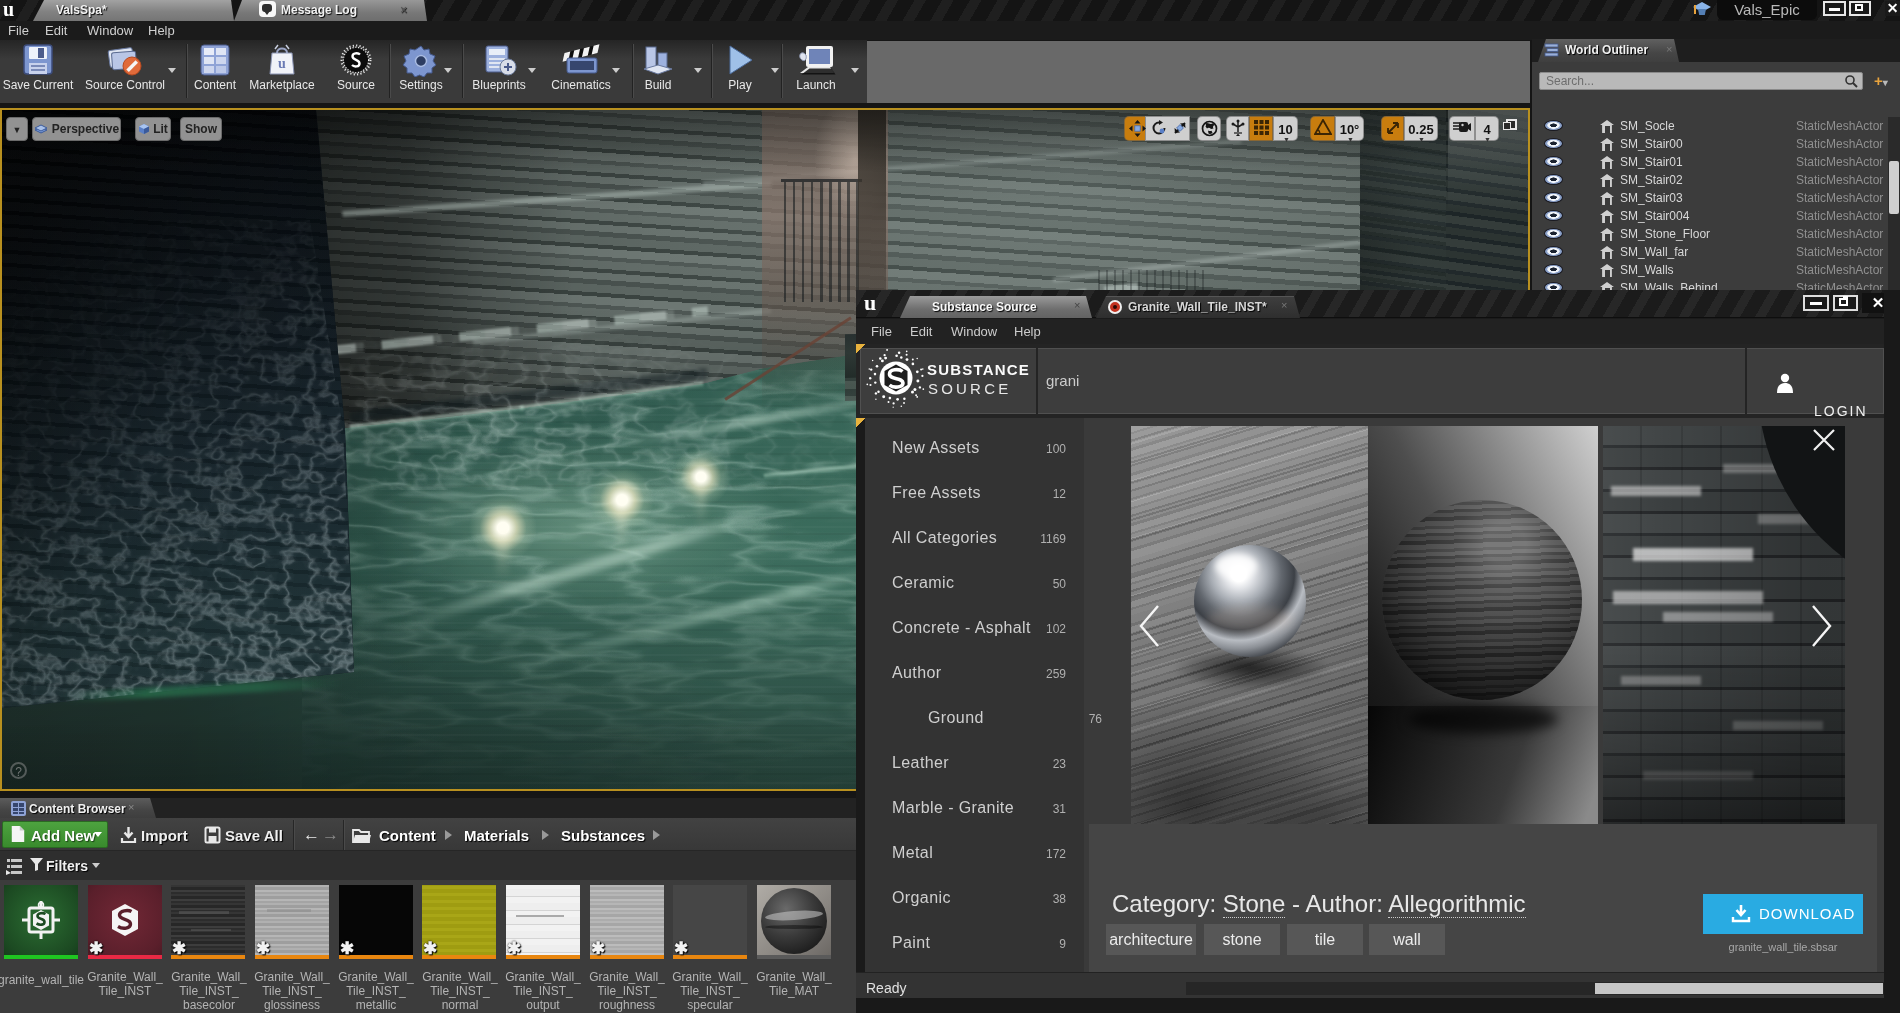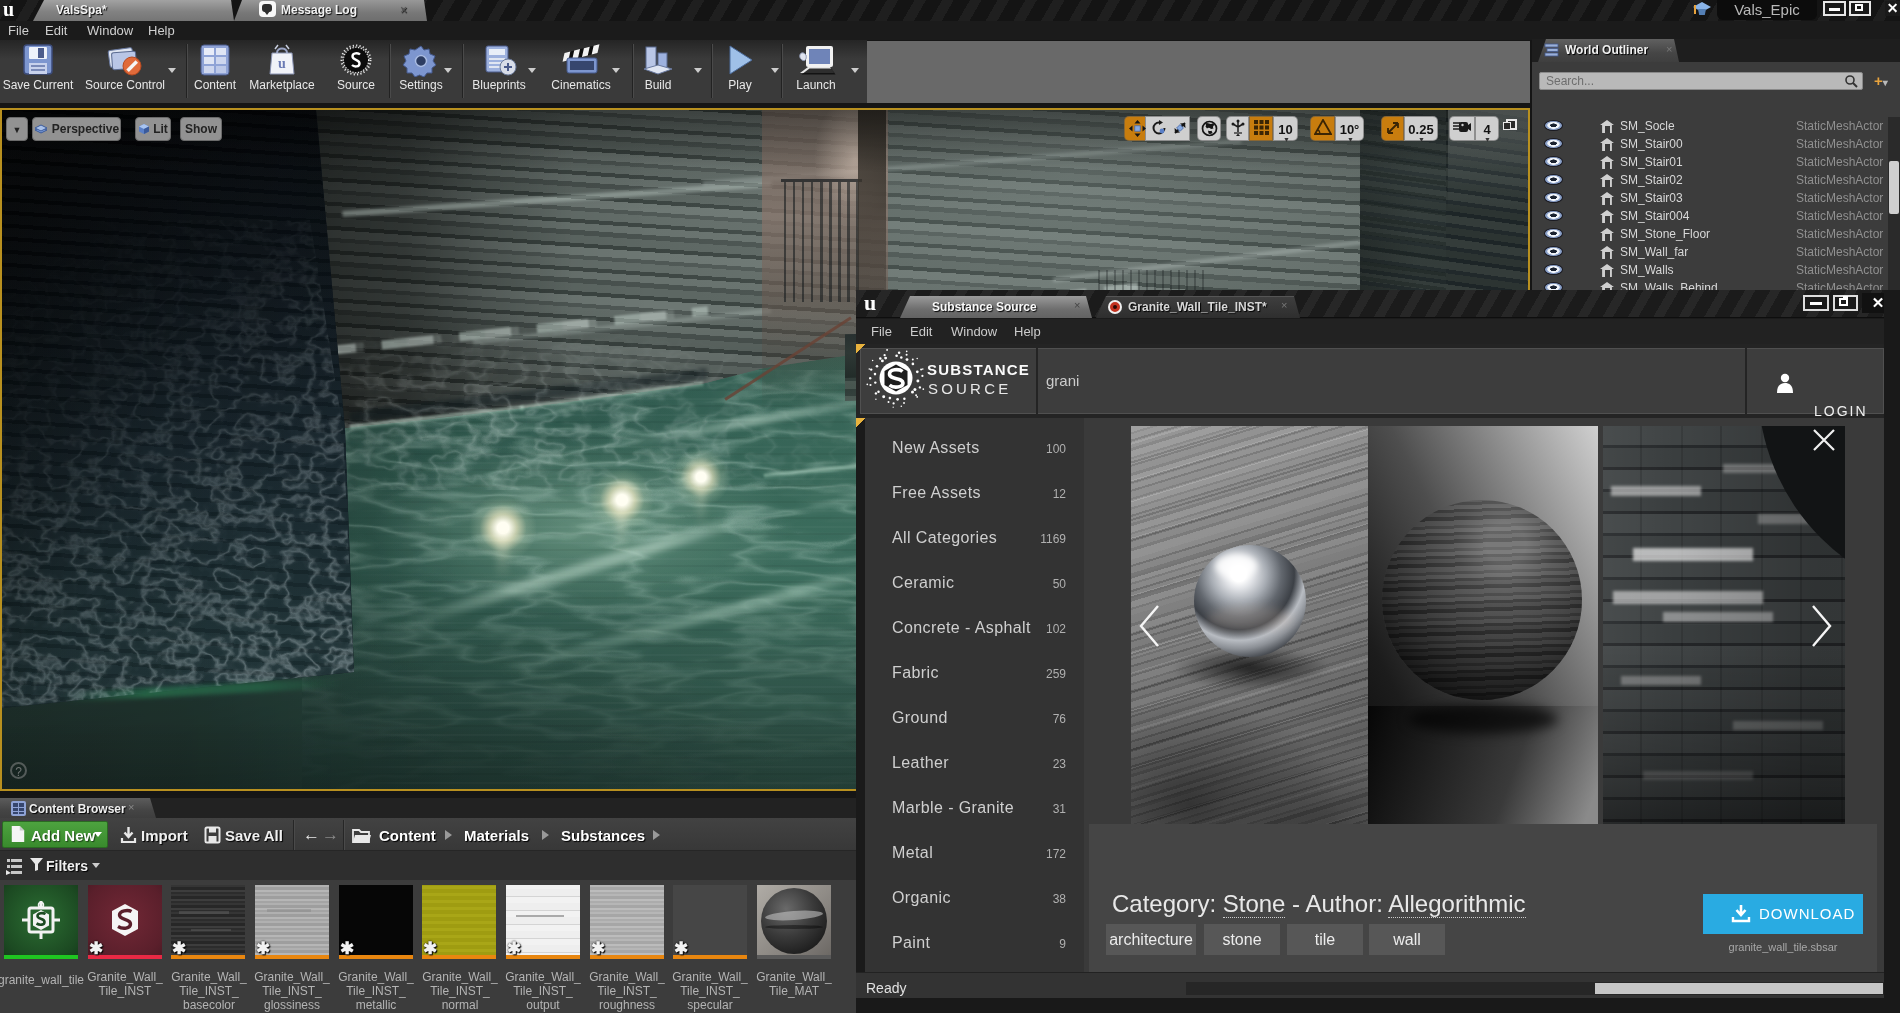--- a/index.html
+++ b/index.html
@@ -776,24 +776,24 @@
         </div>
       <div class="srow" style="top:156px;">
           <span>Ceramic</span>
           <i>50</i>
         </div>
       <div class="srow" style="top:201px;">
           <span>Concrete - Asphalt</span>
           <i>102</i>
         </div>
       <div class="srow" style="top:246px;">
-          <span>Fabric</span>
+          <span>Author</span>
           <i>259</i>
         </div>
-      <div class="srow" style="top:291px;">
+      <div class="srow" style="top:291px;margin-left:36px;">
           <span>Ground</span>
           <i>76</i>
         </div>
       <div class="srow" style="top:336px;">
           <span>Leather</span>
           <i>23</i>
         </div>
       <div class="srow" style="top:381px;">
           <span>Marble - Granite</span>
           <i>31</i>

